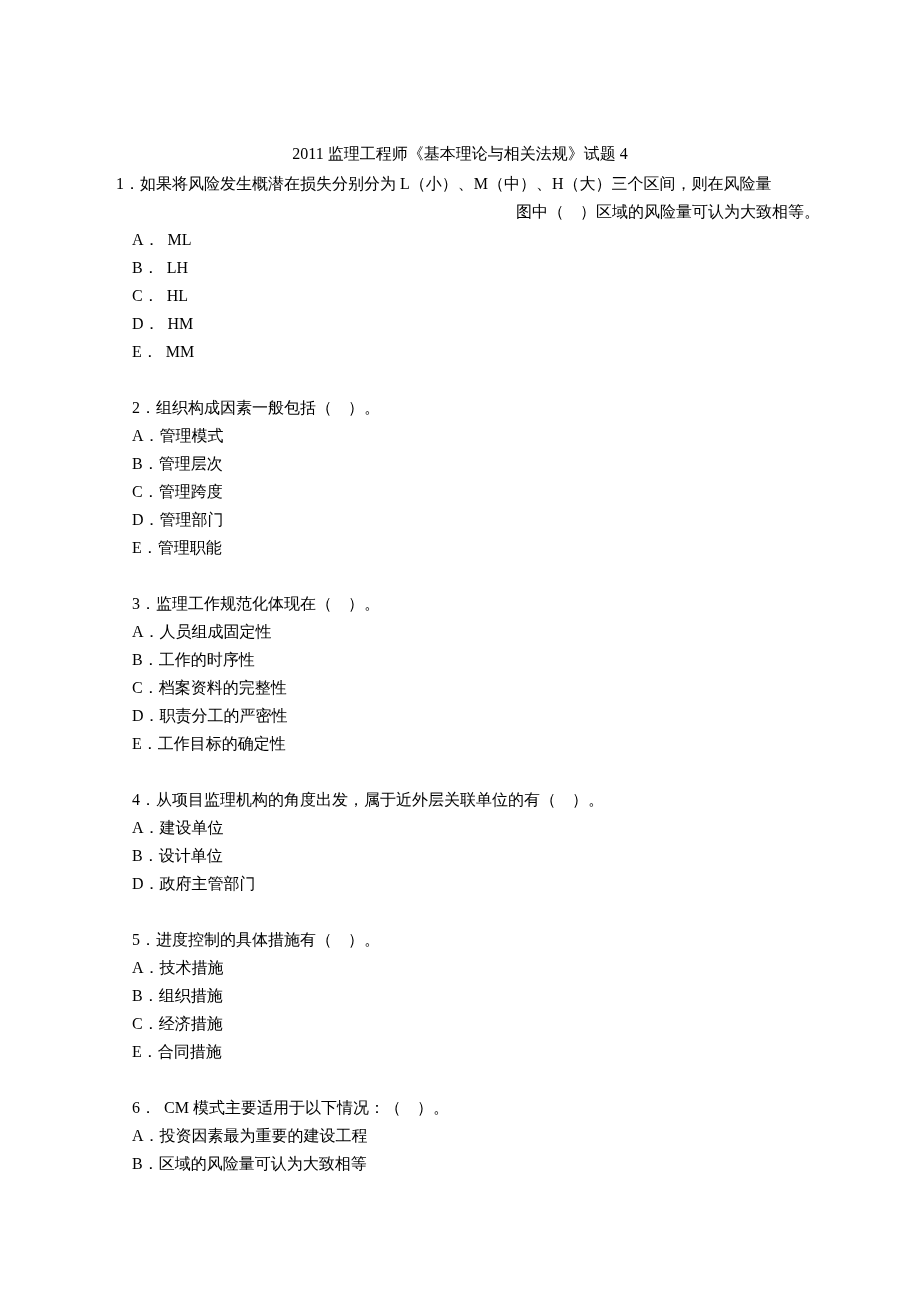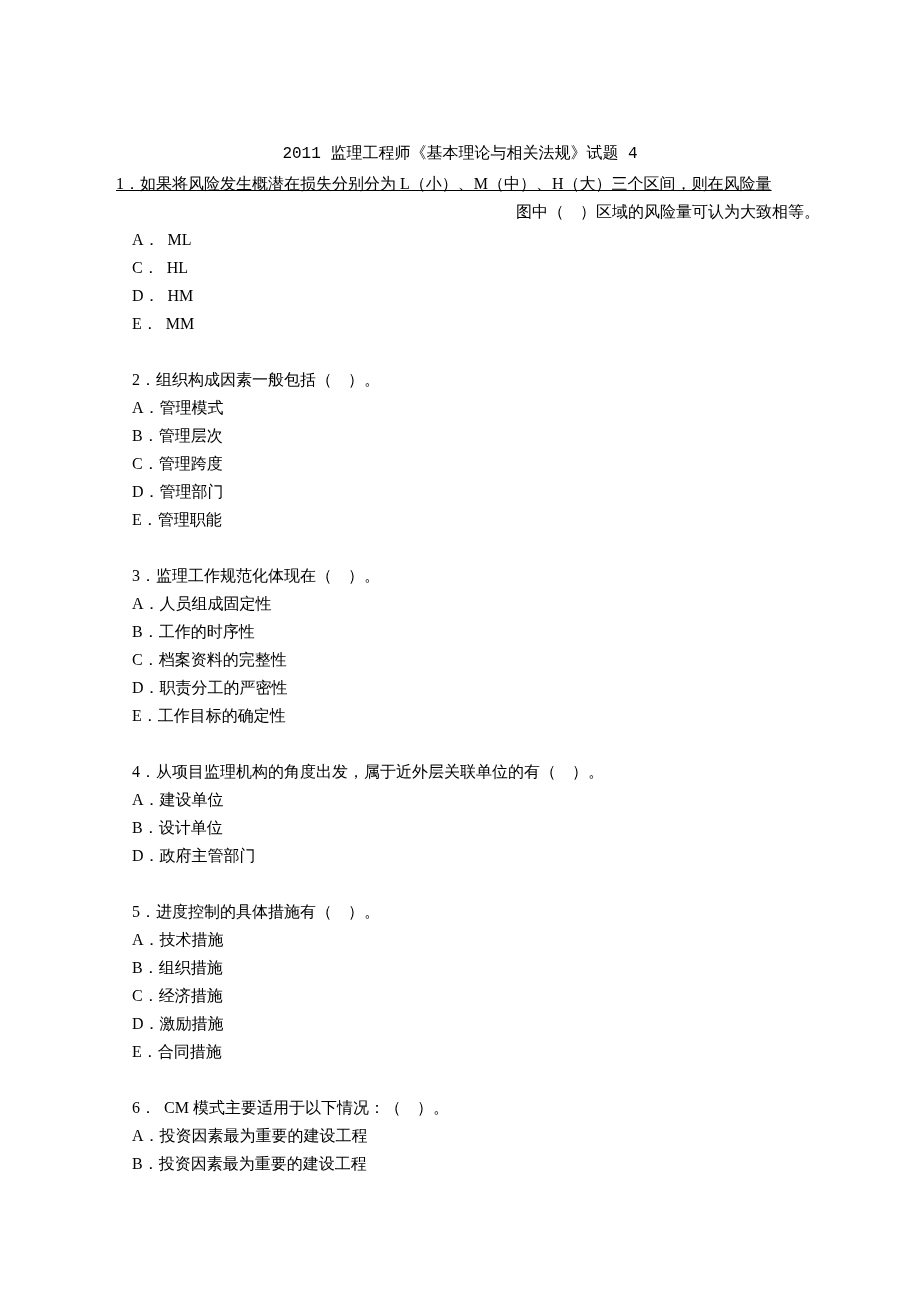--- a/index.html
+++ b/index.html
@@ -13,25 +13,23 @@
       background: #ffffff;
       font-family: "SimSun", "宋体", serif;
       font-size: 16px;
       color: #000000;
       line-height: 1.75;
       padding: 140px 100px 60px 100px;
     }
     .title {
       text-align: center;
       margin-bottom: 2px;
-      font-family: Liberation Mono, monospace;
     }
     .q1-stem {
       text-indent: 1em;
-      text-decoration: underline;
     }
     .q1-stem-line2 {
       text-indent: 0;
       text-align: right;
     }
     .option-block {
       padding-left: 2em;
     }
     .question-stem {
       padding-left: 2em;
@@ -42,20 +40,21 @@
   </style>
 </head>
 <body>
 
 <div class="title">2011 监理工程师《基本理论与相关法规》试题 4</div>
 
 <div class="q1-stem">1．如果将风险发生概潜在损失分别分为 L（小）、M（中）、H（大）三个区间，则在风险量</div>
 <div class="q1-stem-line2">图中（　）区域的风险量可认为大致相等。</div>
 <div class="option-block">
   <div>A． ML</div>
+  <div>B． LH</div>
   <div>C． HL</div>
   <div>D． HM</div>
   <div>E． MM</div>
 </div>
 
 <div class="spacer"></div>
 
 <div class="question-stem">2．组织构成因素一般包括（　）。</div>
 <div class="option-block">
   <div>A．管理模式</div>
@@ -85,23 +84,22 @@
   <div>D．政府主管部门</div>
 </div>
 
 <div class="spacer"></div>
 
 <div class="question-stem">5．进度控制的具体措施有（　）。</div>
 <div class="option-block">
   <div>A．技术措施</div>
   <div>B．组织措施</div>
   <div>C．经济措施</div>
-  <div>D．激励措施</div>
   <div>E．合同措施</div>
 </div>
 
 <div class="spacer"></div>
 
 <div class="question-stem">6． CM 模式主要适用于以下情况：（　）。</div>
 <div class="option-block">
   <div>A．投资因素最为重要的建设工程</div>
-  <div>B．投资因素最为重要的建设工程</div>
+  <div>B．区域的风险量可认为大致相等</div>
 </div>
 
 </body></html>

